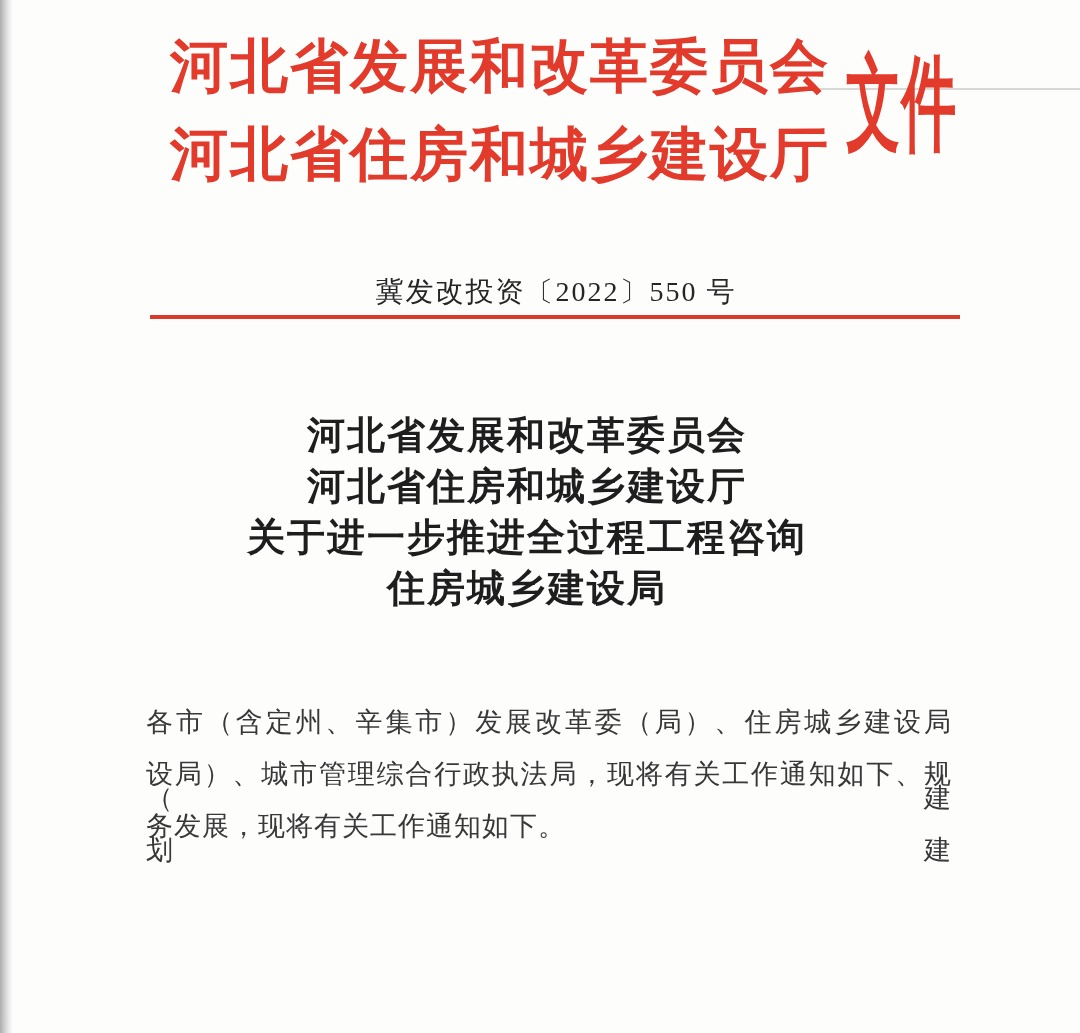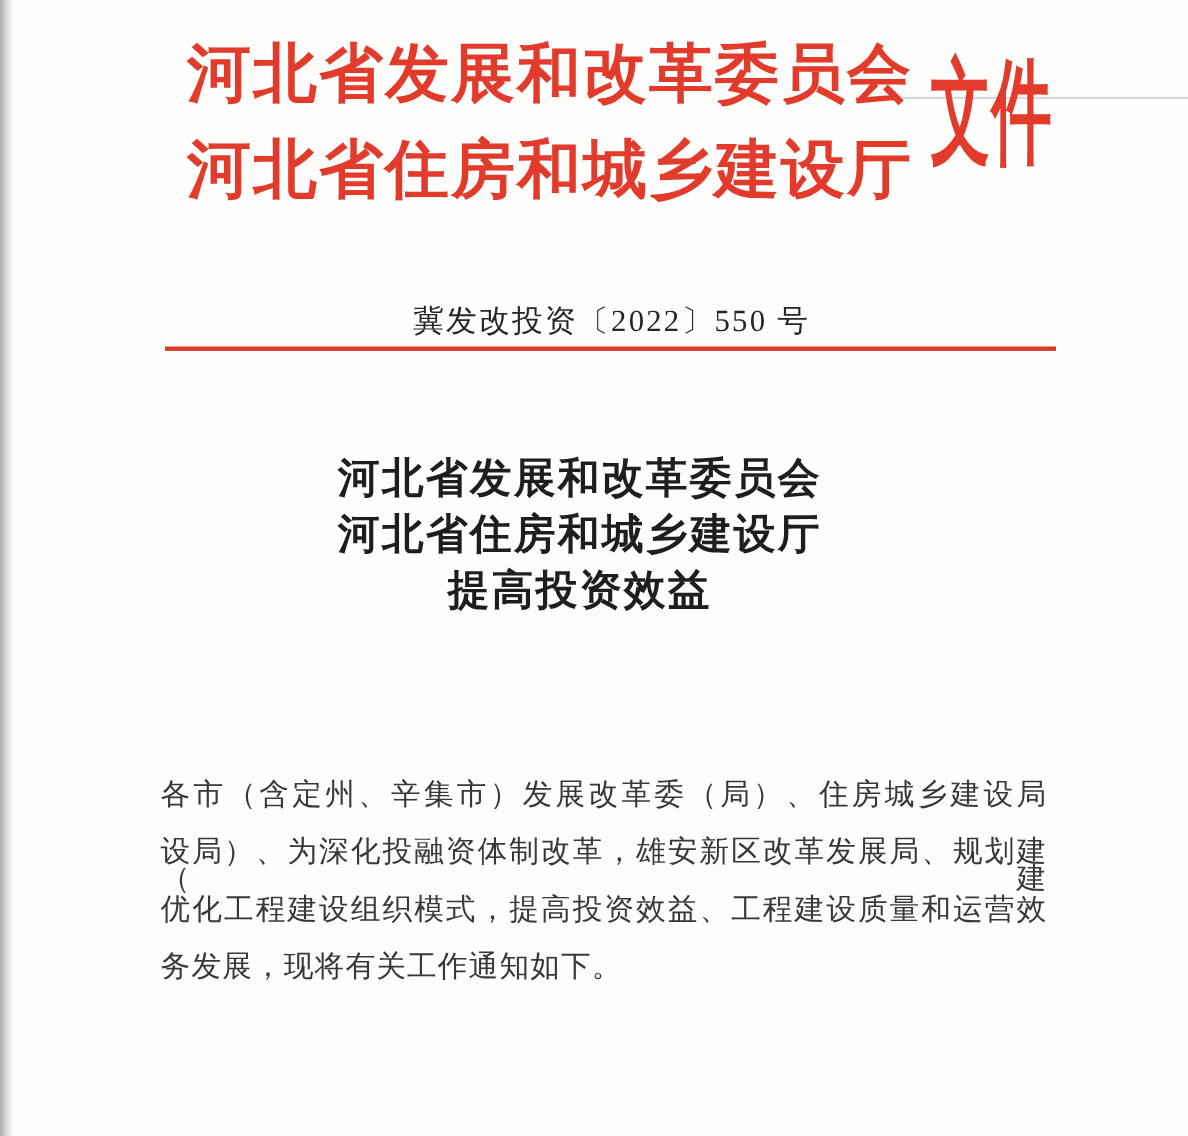--- a/index.html
+++ b/index.html
@@ -116,24 +116,24 @@
 
   <div class="doc-type">文件</div>
 
   <div class="ref-number">冀发改投资〔2022〕550 号</div>
 
   <div class="red-rule"></div>
 
   <div class="doc-title">
     <div class="t-line">河北省发展和改革委员会</div>
     <div class="t-line">河北省住房和城乡建设厅</div>
-    <div class="t-line">提高投资效益</div>
+    <div class="t-line">关于进一步推进全过程工程咨询</div>
+    <div class="t-line">住房城乡建设局</div>
   </div>
 
   <div class="body-block">
     <div class="b-line">各市（含定州、辛集市）发展改革委（局）、住房城乡建设局（建</div>
-    <div class="b-line">设局）、为深化投融资体制改革，雄安新区改革发展局、规划建</div>
+    <div class="b-line">设局）、城市管理综合行政执法局，现将有关工作通知如下、规划建</div>
 
-    <div class="b-line">优化工程建设组织模式，提高投资效益、工程建设质量和运营效</div>
     <div class="b-line short">务发展，现将有关工作通知如下。</div>
   </div>
 
 </div>
 
 </body></html>

